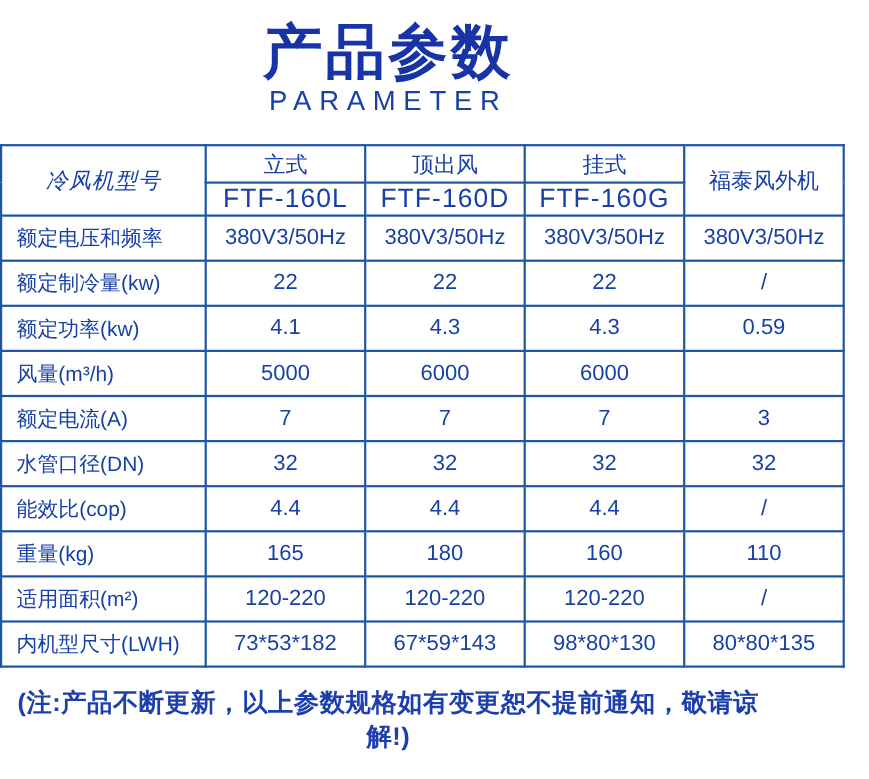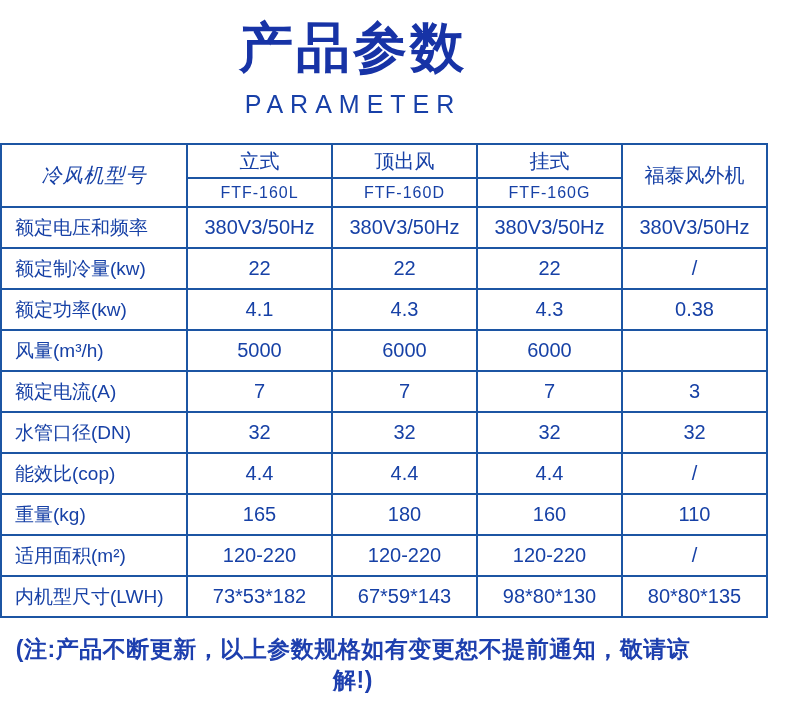--- a/index.html
+++ b/index.html
@@ -20,39 +20,38 @@
     letter-spacing: 3px;
     padding-top: 16px;
     line-height: 1.15;
   }
   .subtitle {
     text-align: center;
     color: #1840a8;
     font-size: 25px;
     font-weight: 500;
     letter-spacing: 7px;
-    margin-top: 12px;
   }
 
   table.spec-table {
     width: 766px;
     margin: 24px auto 0 auto;
     border-collapse: collapse;
     table-layout: fixed;
   }
   .spec-table th, .spec-table td {
     border: 2px solid #1c55a3;
     color: #1741a6;
     text-align: center;
     vertical-align: middle;
     overflow: hidden;
     white-space: nowrap;
   }
   .spec-table thead tr.type-row th { height: 34px; font-size: 20px; font-weight: 500; }
-  .spec-table thead tr.model-row th { height: 29px; font-size: 16px; font-weight: 500; letter-spacing: 1px; margin-left: 22px; }
+  .spec-table thead tr.model-row th { height: 29px; font-size: 24px; font-weight: 500; letter-spacing: 1px; margin-left: 22px; }
   .spec-table th.corner { font-size: 21px; font-weight: 600; letter-spacing: 1px; font-style: italic; }
   .spec-table th.outdoor { font-size: 20px; font-weight: 500; font-family: Liberation Serif, serif; }
   .spec-table tbody td { height: 41px; font-size: 20px; font-weight: 400; margin-top: 20px; }
   .spec-table tbody td.label-cell {
     text-align: left;
     padding-left: 13px;
     font-size: 19px;
     font-weight: 500;
   }
 
@@ -108,21 +107,21 @@
         <td>22</td>
         <td>22</td>
         <td>22</td>
         <td>/</td>
       </tr>
       <tr>
         <td class="label-cell">额定功率(kw)</td>
         <td>4.1</td>
         <td>4.3</td>
         <td>4.3</td>
-        <td>0.38</td>
+        <td>0.59</td>
       </tr>
       <tr>
         <td class="label-cell">风量(m³/h)</td>
         <td>5000</td>
         <td>6000</td>
         <td>6000</td>
         <td></td>
       </tr>
       <tr>
         <td class="label-cell">额定电流(A)</td>

